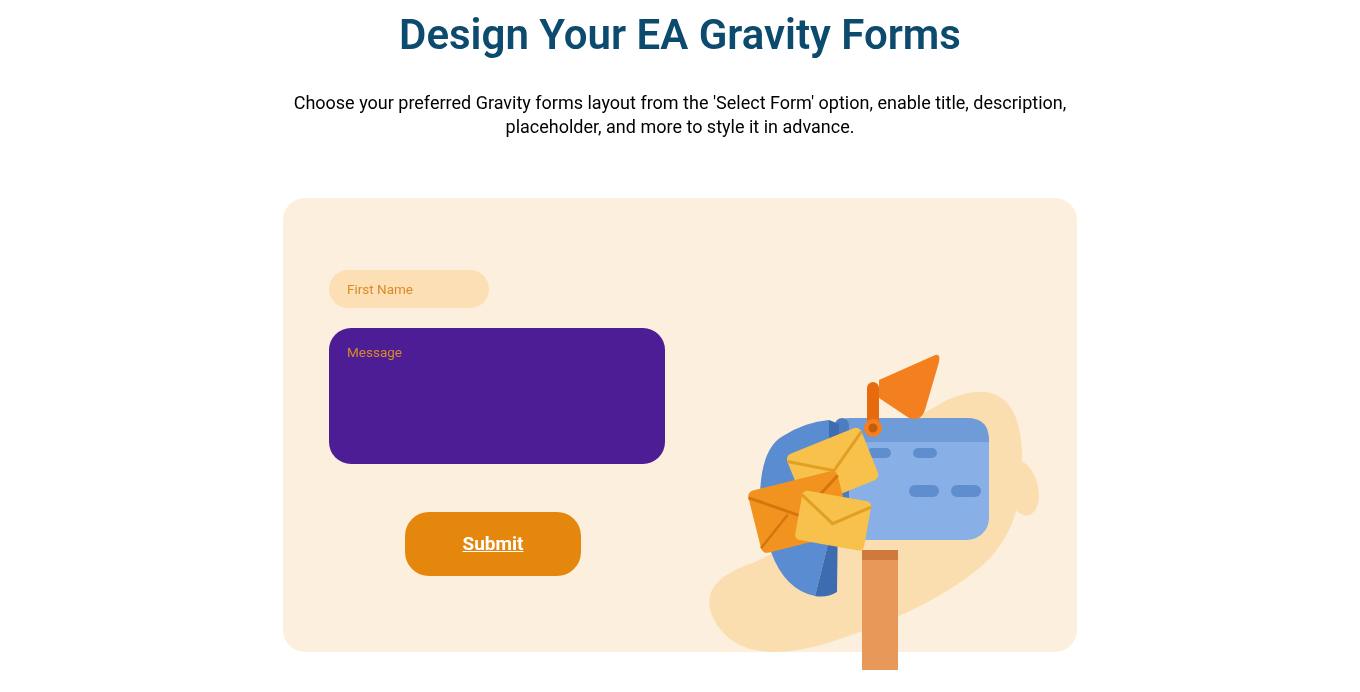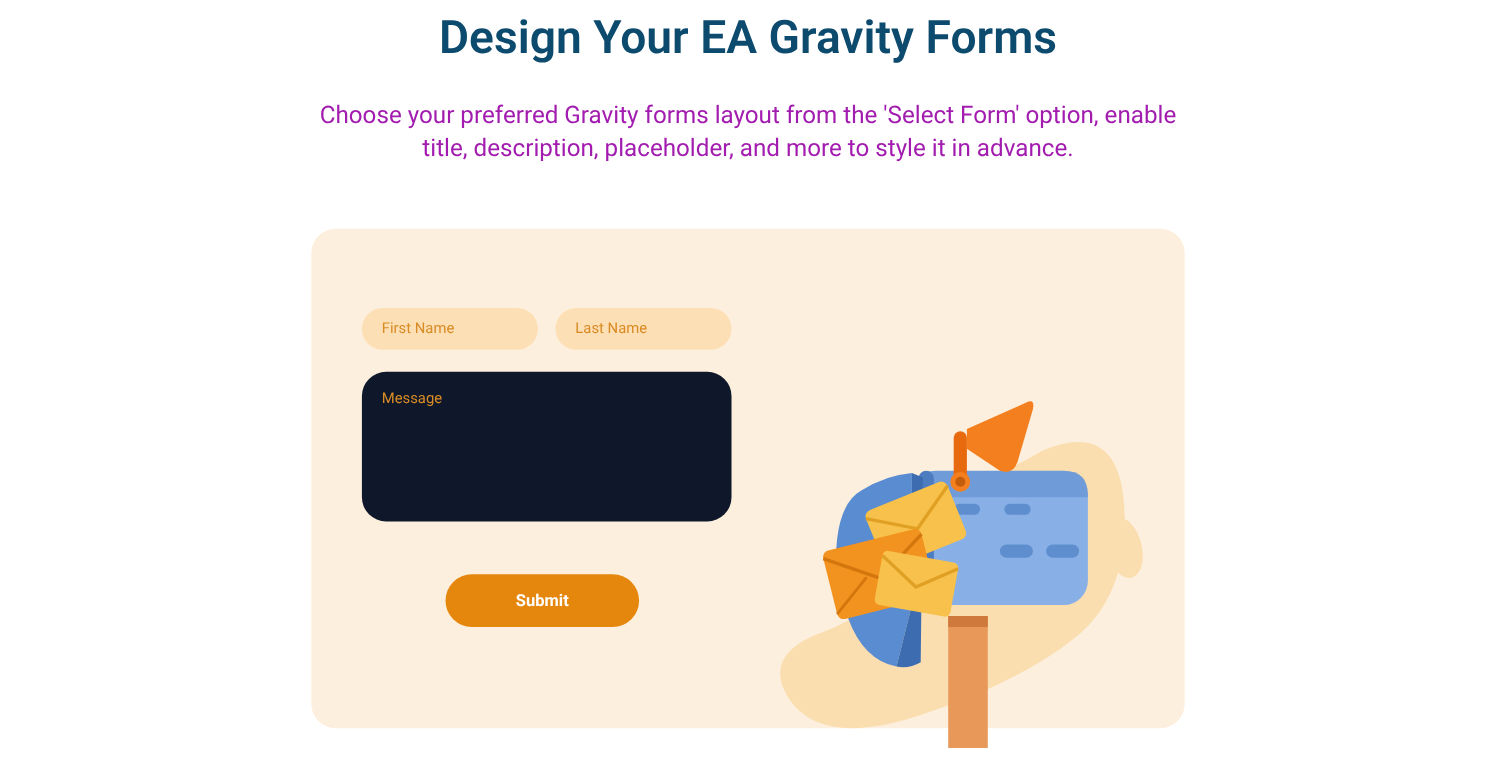--- a/index.html
+++ b/index.html
@@ -12,38 +12,38 @@
     }
     .page-title {
       text-align: center;
       font-size: 42px;
       font-weight: 600;
       color: #0c4a6e;
       margin-top: 10px;
     }
     .page-subtitle {
       text-align: center;
-      color: #a21caf;
-      font-size: 22px;
+      color: #000000;
+      font-size: 18px;
       line-height: 1.35;
       max-width: 790px;
       margin: 32px auto 0;
     }
     .card {
       width: 794px;
       height: 454px;
       background: #fdefdd;
       border-radius: 22px;
       margin: 58px auto 0;
       position: relative;
       padding: 72px 0 0 46px;
     }
     .row-two {
       display: flex;
-      gap: 16px;
+      gap: 30px;
     }
     .input {
       height: 38px;
       background: #fddfb5;
       border: none;
       border-radius: 19px;
       padding: 0 18px;
       font-size: 13.5px;
       color: #d98b24;
       outline: none;
@@ -52,65 +52,65 @@
     .input::placeholder { color: #d98b24; opacity: 1; }
     .fn, .ln { width: 160px; }
     .email {
       width: 336px;
       margin-top: 26px;
       display: block;
     }
     .message {
       width: 336px;
       height: 136px;
-      background: #0f172a;
+      background: #4c1d95;
       border: none;
       border-radius: 22px;
       padding: 16px 18px;
       font-size: 13.5px;
       color: #d98b24;
       outline: none;
       resize: none;
       margin-top: 20px;
       display: block;
       font-family: inherit;
     }
     .message::placeholder { color: #d98b24; opacity: 1; }
     .submit {
       width: 176px;
-      height: 48px;
+      height: 64px;
       background: #e6870d;
       color: #ffffff;
       border: none;
       border-radius: 24px;
-      font-size: 15px;
+      font-size: 19px;
       font-weight: 700;
       cursor: pointer;
       margin-top: 48px;
       margin-left: 76px;
       font-family: inherit;
+      text-decoration: underline;
     }
     .illus {
       position: absolute;
       right: 30px;
       bottom: -18px;
       width: 360px;
       height: 330px;
     }
   </style>
 </head>
 <body>
 
 <h1 class="page-title">Design Your EA Gravity Forms</h1>
 <p class="page-subtitle">Choose your preferred Gravity forms layout from the 'Select Form' option, enable title, description, placeholder, and more to style it in advance.</p>
 
 <div class="card">
   <div class="row-two">
     <input class="input fn" type="text" placeholder="First Name" style="">
-    <input class="input ln" type="text" placeholder="Last Name" style="">
   </div>
   <textarea class="message" placeholder="Message" style=""></textarea>
   <button class="submit">Submit</button>
 
   <svg class="illus" viewBox="0 0 360 330">
 
     <path d="M 260 60 Q 330 30 335 110 Q 340 190 290 230 Q 240 270 150 300 Q 60 330 30 285 Q 5 245 60 225 Q 115 205 130 160 Q 145 115 190 95 Q 235 75 260 60 Z" fill="#fadeb0"></path>
     <ellipse cx="335" cy="148" rx="16" ry="28" transform="rotate(-14,335,148)" fill="#fadeb0"></ellipse>
 
     <rect x="175" y="210" width="36" height="135" fill="#e8995a"></rect>

